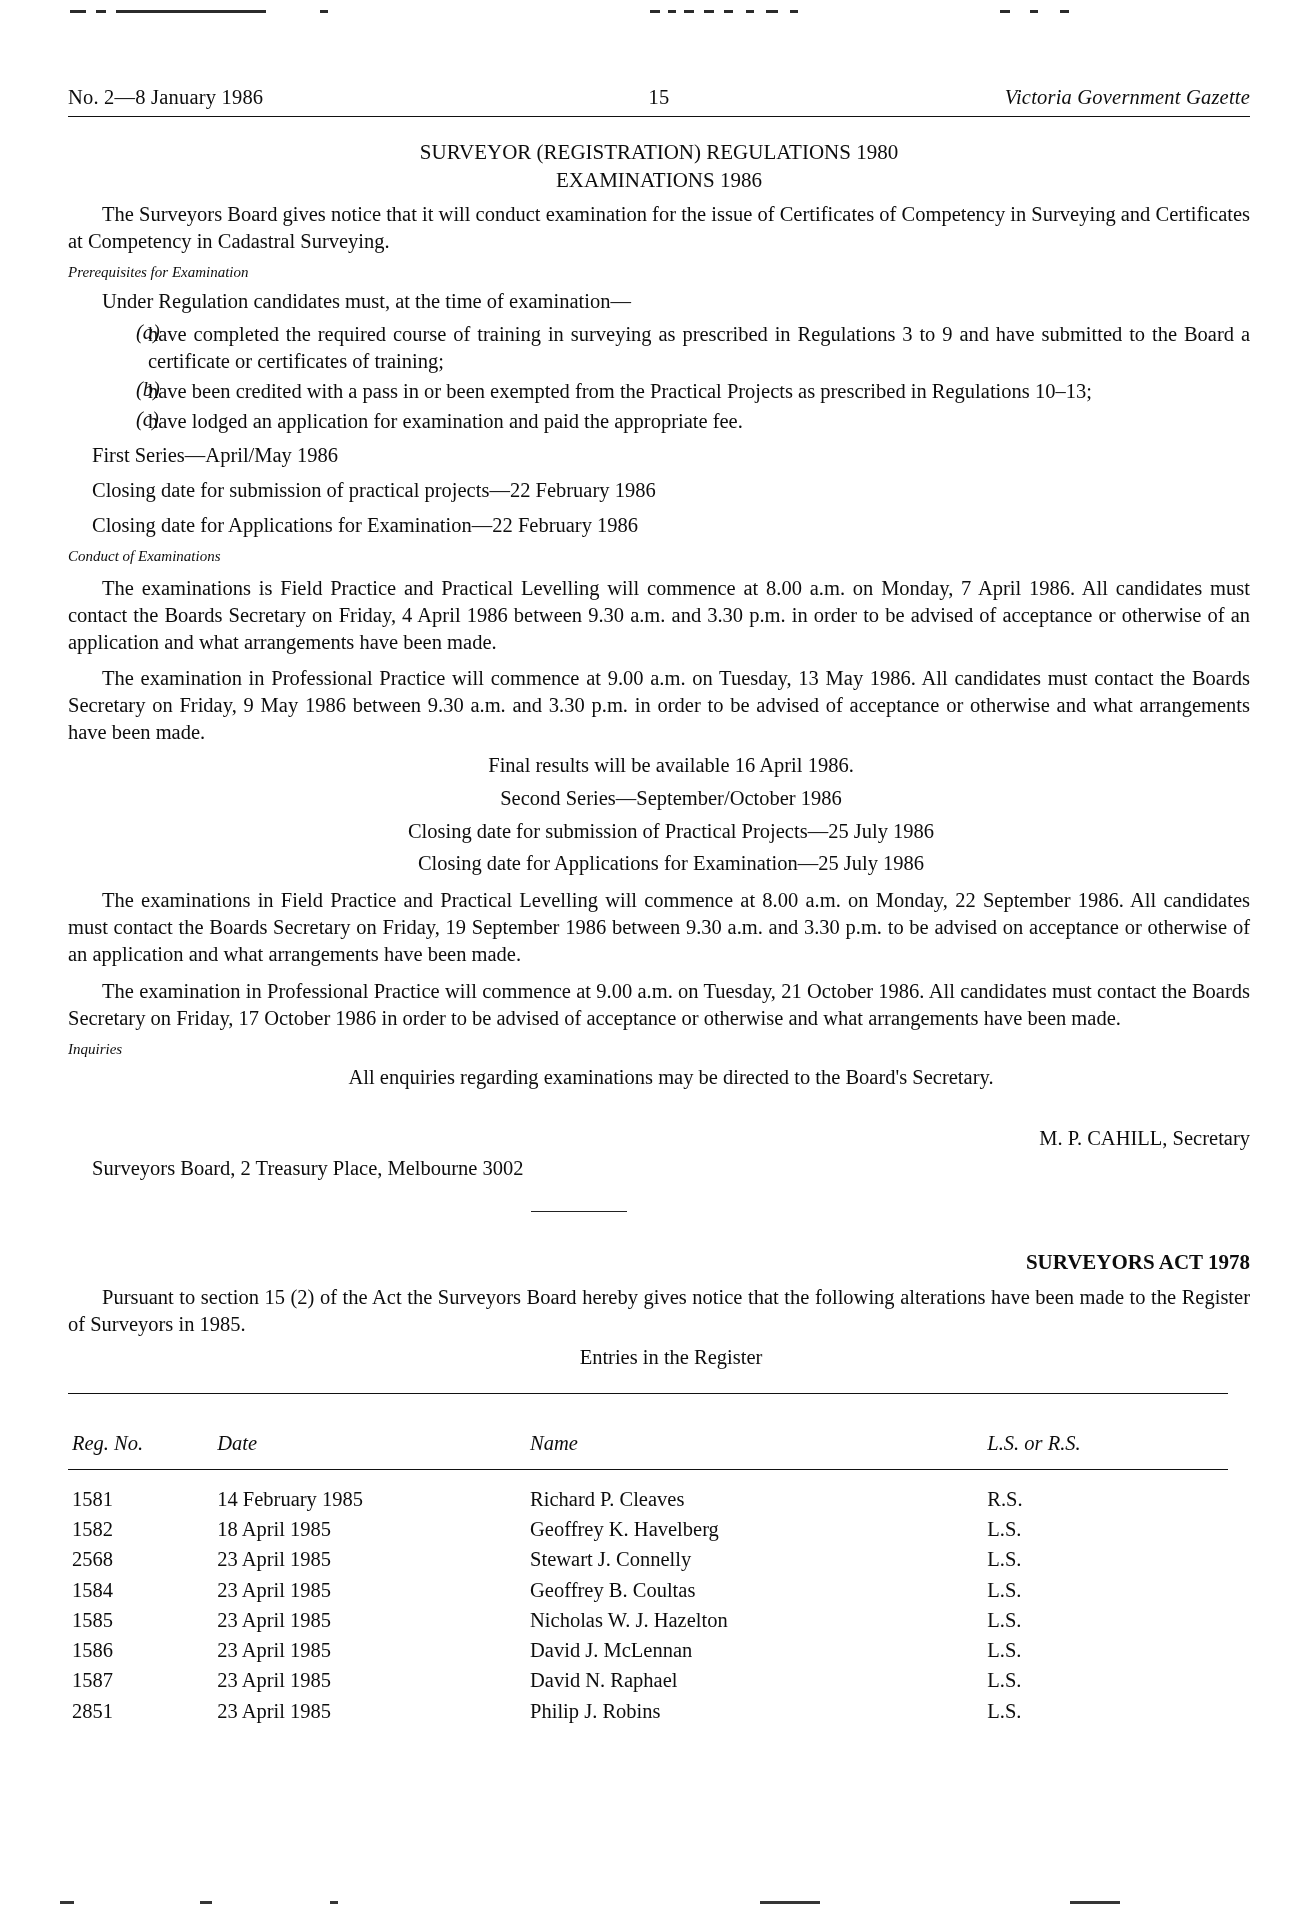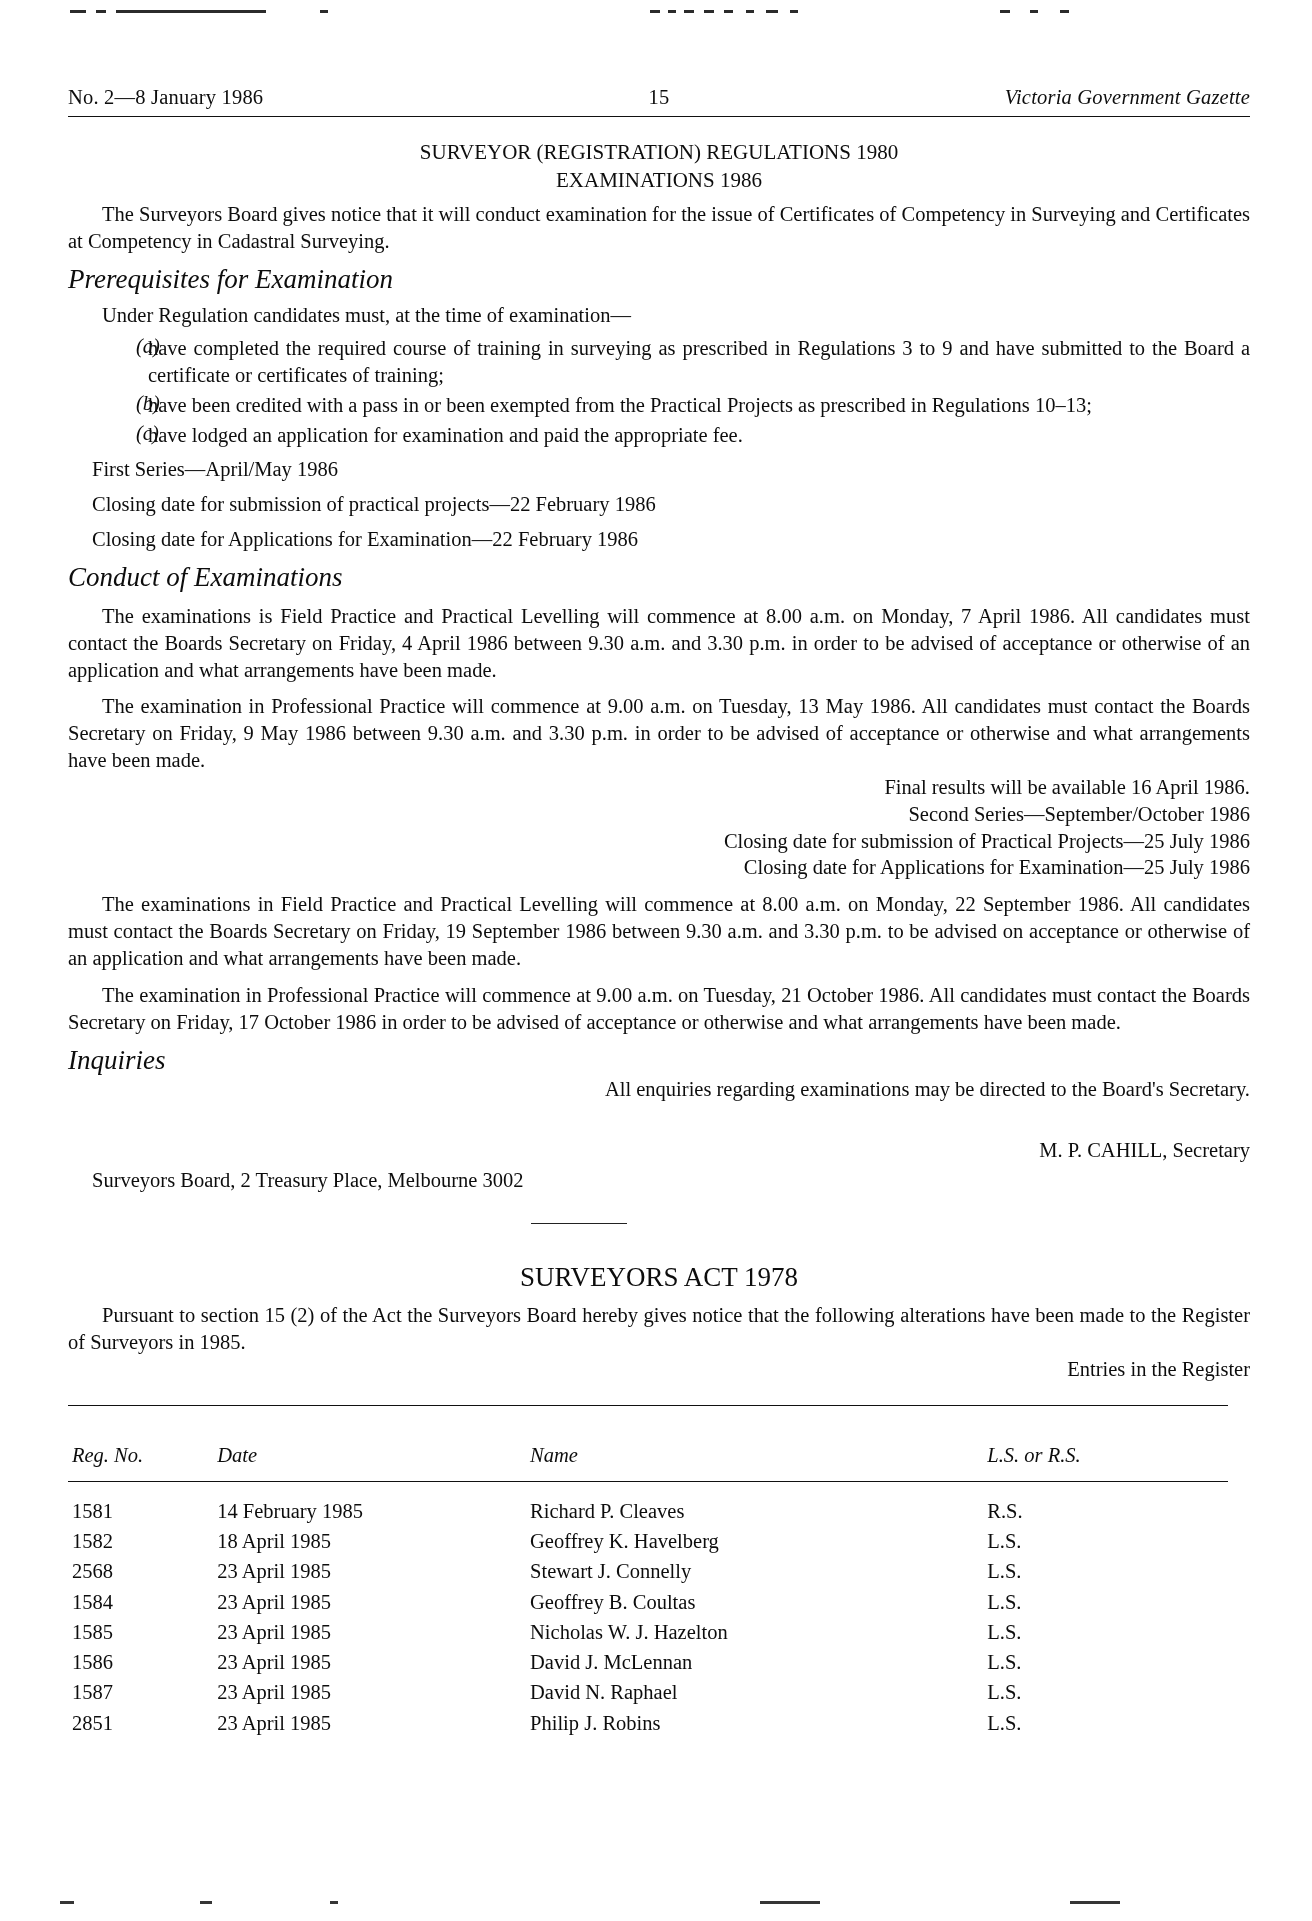--- a/index.html
+++ b/index.html
@@ -94,21 +94,21 @@
     font-size: 20.5px;
     line-height: 1.31;
     text-align: justify;
   }
   .body-indent {
     text-indent: 34px;
     margin-top: 7px;
   }
   .subhead {
     font-style: italic;
-    font-size: 27px;
+    font-size: 15px;
     margin-top: 9px;
     text-align: left;
   }
   .lead {
     margin-top: 7px;
     padding-left: 34px;
     text-align: left;
   }
   .list {
     margin-top: 6px;
@@ -140,23 +140,23 @@
     padding-left: 24px;
     text-align: left;
   }
   .para {
     margin-top: 10px;
     text-indent: 34px;
     text-align: justify;
   }
   .para.tight { margin-top: 9px; }
   .noind {
-    margin-top: 0;
+    margin-top: 6px;
     padding-left: 24px;
-    text-align: right;
+    text-align: center;
     text-indent: 0;
   }
 
   .sign-row {
     margin-top: 37px;
     position: relative;
     height: 58px;
   }
   .sign-right {
     position: absolute;
@@ -172,23 +172,24 @@
   }
   .short-rule {
     width: 96px;
     border-bottom: 1.5px solid #222;
     margin: 26px auto 0 auto;
     position: relative;
     left: -80px;
   }
 
   .act-title {
-    text-align: center;
+    text-align: right;
     margin-top: 38px;
-    font-size: 27px;
+    font-size: 21px;
+    font-weight: bold;
   }
 
   table.reg {
     margin-top: 26px;
     width: 1160px;
     border-collapse: collapse;
     font-size: 20.5px;
   }
   table.reg thead th {
     font-style: italic;

